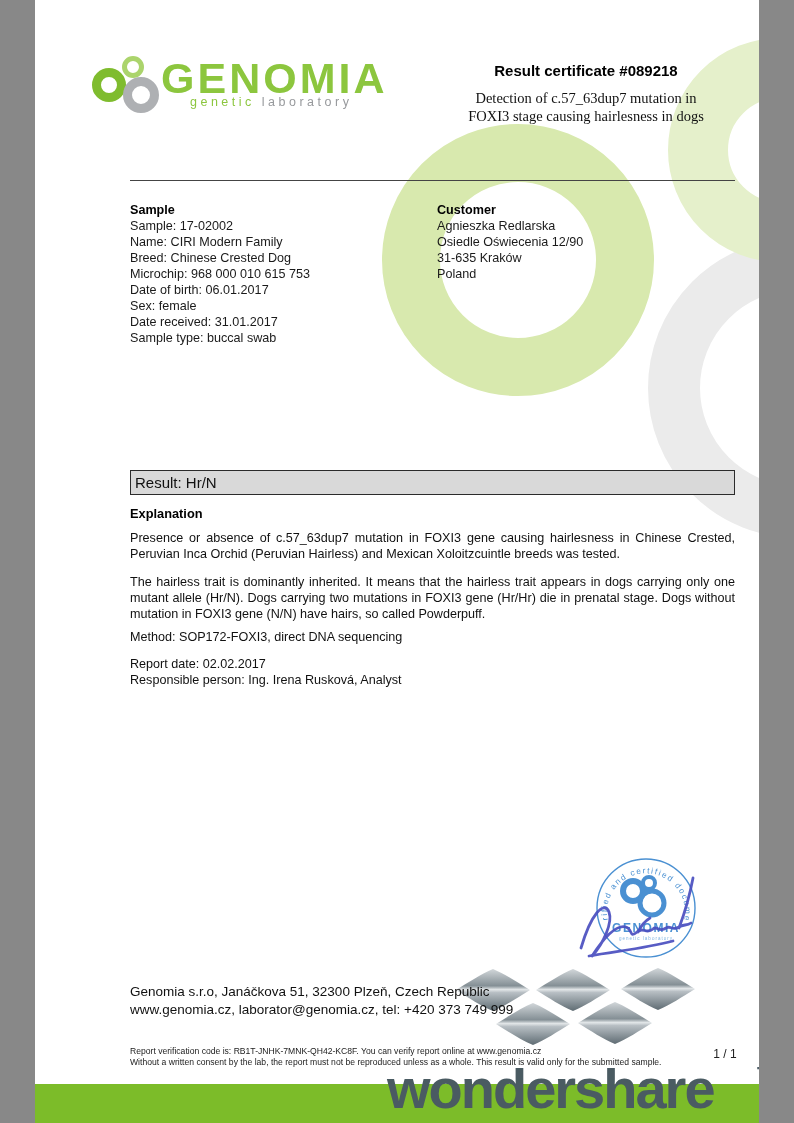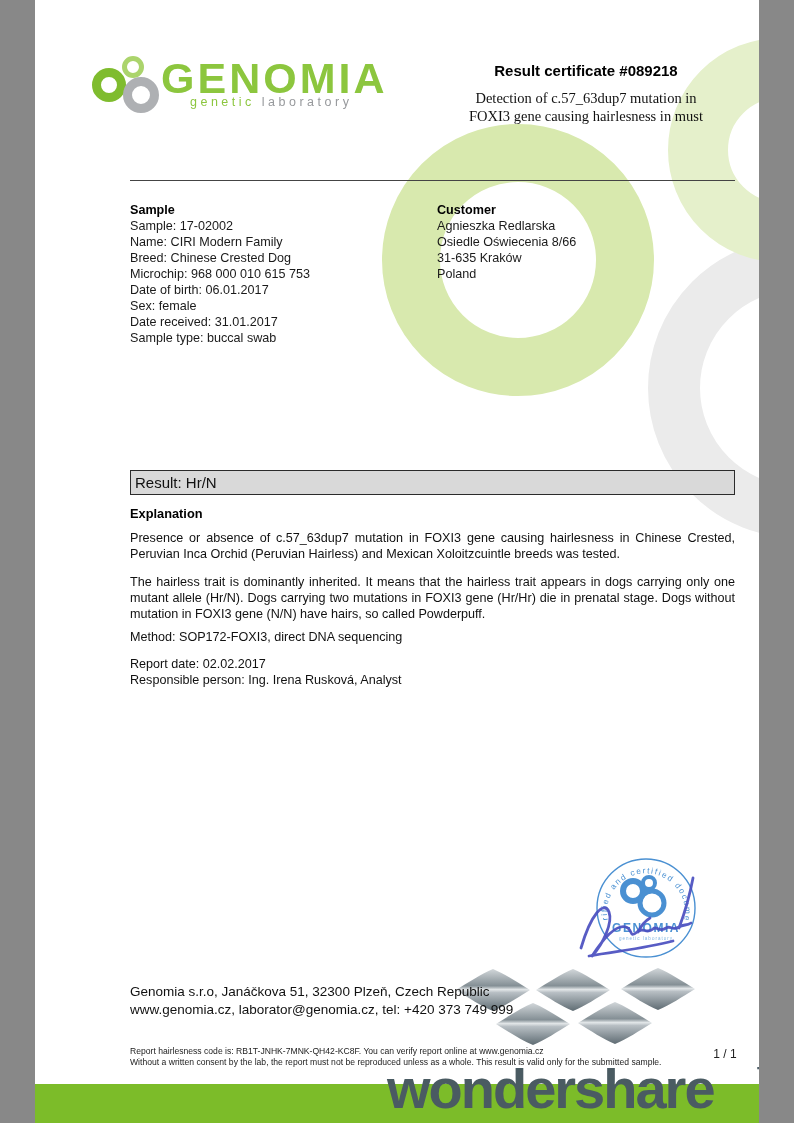--- a/index.html
+++ b/index.html
@@ -78,40 +78,40 @@
   </div>
   <div class="brand">GENOMIA</div>
   <div class="tagline">
     <span class="t-green">genetic</span>
     <span class="t-gray">laboratory</span>
   </div>
 
   <div class="header-block">
     <div class="cert-title">Result certificate #089218</div>
     <div class="subtitle">Detection of c.57_63dup7 mutation in</div>
-    <div class="subtitle">FOXI3 gene causing hairlesness in must</div>
+    <div class="subtitle">FOXI3 stage causing hairlesness in dogs</div>
   </div>
   <div class="rule"></div>
 
   <div class="info info-sample">
     <div class="hd">Sample</div>
     <div>Sample: 17-02002</div>
     <div>Name: CIRI Modern Family</div>
     <div>Breed: Chinese Crested Dog</div>
     <div>Microchip: 968 000 010 615 753</div>
     <div>Date of birth: 06.01.2017</div>
     <div>Sex: female</div>
     <div>Date received: 31.01.2017</div>
     <div>Sample type: buccal swab</div>
   </div>
 
   <div class="info info-customer">
     <div class="hd">Customer</div>
     <div>Agnieszka Redlarska</div>
-    <div>Osiedle Oświecenia 8/66</div>
+    <div>Osiedle Oświecenia 12/90</div>
     <div>31-635 Kraków</div>
     <div>Poland</div>
   </div>
 
   <div class="result-box">Result: Hr/N</div>
   <div class="expl-hd">Explanation</div>
   <div class="para para1">Presence or absence of c.57_63dup7 mutation in FOXI3 gene causing hairlesness in Chinese Crested, Peruvian Inca Orchid (Peruvian Hairless) and Mexican Xoloitzcuintle breeds was tested.</div>
   <div class="para para2">The hairless trait is dominantly inherited. It means that the hairless trait appears in dogs carrying only one mutant allele (Hr/N). Dogs carrying two mutations in FOXI3 gene (Hr/Hr) die in prenatal stage. Dogs without mutation in FOXI3 gene (N/N) have hairs, so called Powderpuff.</div>
 
   <div class="line-abs" style="top:630px;">Method: SOP172-FOXI3, direct DNA sequencing</div>
@@ -165,21 +165,21 @@
       <g fill="url(#metal)">
         <path d="M 1,26  C 14,18 26,10 38,5  C 50,10 62,18 75,26  C 62,34 50,42 38,47 C 26,42 14,34 1,26 Z"></path>
         <path d="M 81,26 C 94,18 106,10 118,5 C 130,10 142,18 155,26 C 142,34 130,42 118,47 C 106,42 94,34 81,26 Z"></path>
         <path d="M 166,25 C 179,17 191,9 203,4 C 215,9 227,17 240,25 C 227,33 215,41 203,46 C 191,41 179,33 166,25 Z"></path>
         <path d="M 41,60 C 54,52 66,44 78,39 C 90,44 102,52 115,60 C 102,68 90,76 78,81 C 66,76 54,68 41,60 Z"></path>
         <path d="M 123,59 C 136,51 148,43 160,38 C 172,43 184,51 197,59 C 184,67 172,75 160,80 C 148,75 136,67 123,59 Z"></path>
       </g>
     </svg>
   </div>
 
-  <div class="fineprint" style="top:1046px;">Report hairlesness code is: RB1T-JNHK-7MNK-QH42-KC8F. You can verify report online at www.genomia.cz</div>
+  <div class="fineprint" style="top:1046px;">Report verification code is: RB1T-JNHK-7MNK-QH42-KC8F. You can verify report online at www.genomia.cz</div>
   <div class="fineprint" style="top:1057px;">Without a written consent by the lab, the report must not be reproduced unless as a whole. This result is valid only for the submitted sample.</div>
   <div class="pagenum">1 / 1</div>
 
   <div class="green-band"></div>
   <div class="ws-text">wondershare</div>
   <div class="ws-tm">TM</div>
 
 </div>
 
 </body></html>

